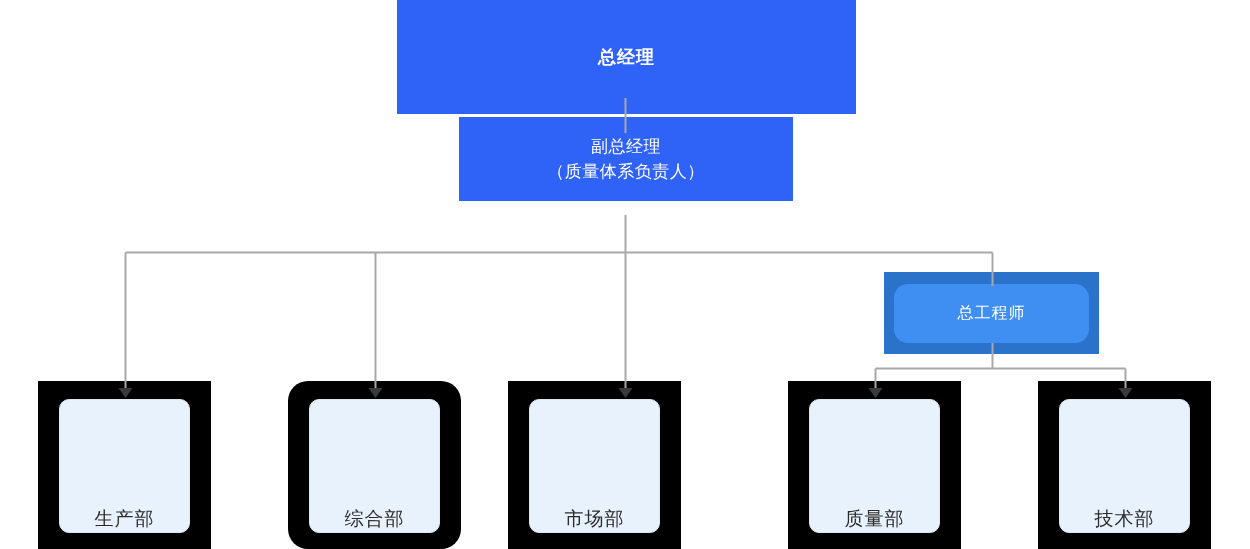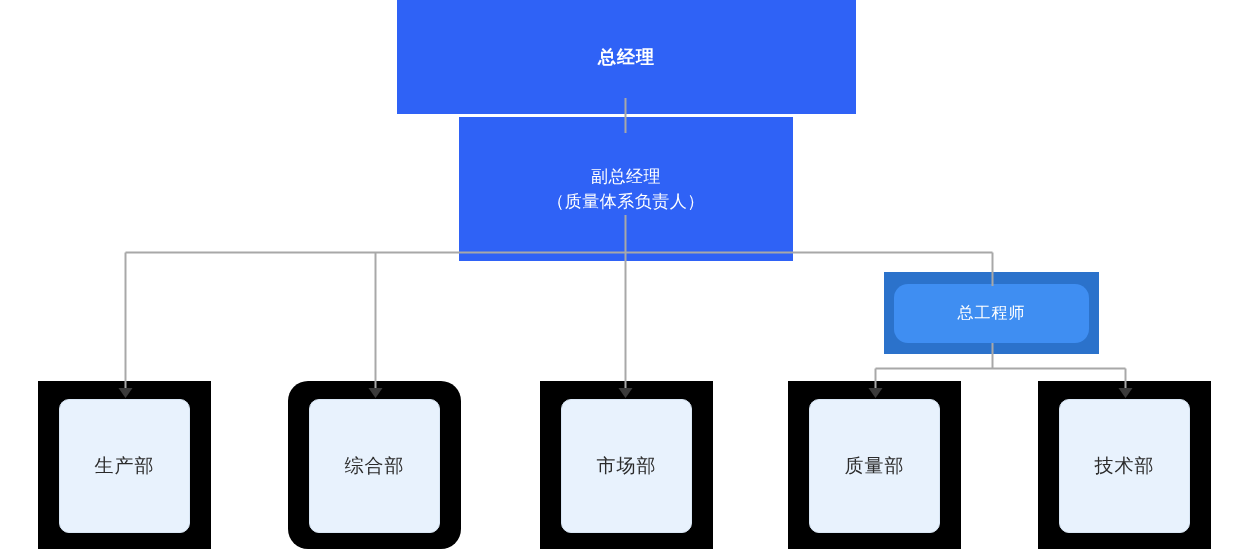--- a/index.html
+++ b/index.html
@@ -22,21 +22,21 @@
     background: var(--primary-blue, #2F62F6);
     display: flex; align-items: center; justify-content: center;
   }
   .gm-label {
     color: var(--text-light, #FFFFFF);
     font-size: 18px; font-weight: 700; letter-spacing: 1px;
   }
 
   
   .node-dgm {
-    left: 459px; top: 117px; width: 334px; height: 144px;
+    left: 459px; top: 117px; width: 334px; height: 84px;
     background: var(--primary-blue, #2F62F6);
     display: flex; flex-direction: column; align-items: center; justify-content: center;
   }
   .dgm-line {
     color: var(--text-light, #FFFFFF);
     font-size: 17px; line-height: 25px; letter-spacing: 0.5px;
   }
 
   
   .node-ce {
@@ -55,29 +55,29 @@
   }
 
   
   .dept {
     position: absolute; top: 381px; width: 173px; height: 168px;
     background: var(--department-outer, #000000);
     z-index: 1;
   }
   .dept-1 { left: 38px; }
   .dept-2 { left: 288px; border-radius: 20px; }
-  .dept-3 { left: 540px; }
+  .dept-3 { left: 508px; }
   .dept-4 { left: 788px; padding-left: 28px; }
   .dept-5 { left: 1038px; text-decoration: underline; }
   .dept-inner {
     position: absolute; left: 21px; right: 21px; top: 18px; bottom: 16px;
     background: var(--department-inner, #E8F2FD);
     border: 1px solid var(--department-inner-border, #D9E6F4);
     border-radius: 10px;
-    display: flex; align-items: center; justify-content: center;
+    display: flex; align-items: flex-end; justify-content: center;
   }
   .dept-label {
     color: var(--text-dark, #2B2B2B);
     font-size: 19px; letter-spacing: 1px;
   }
 
   
   .connectors {
     position: absolute; left: 0; top: 0; width: 1250px; height: 549px;
     z-index: 5; pointer-events: none;

